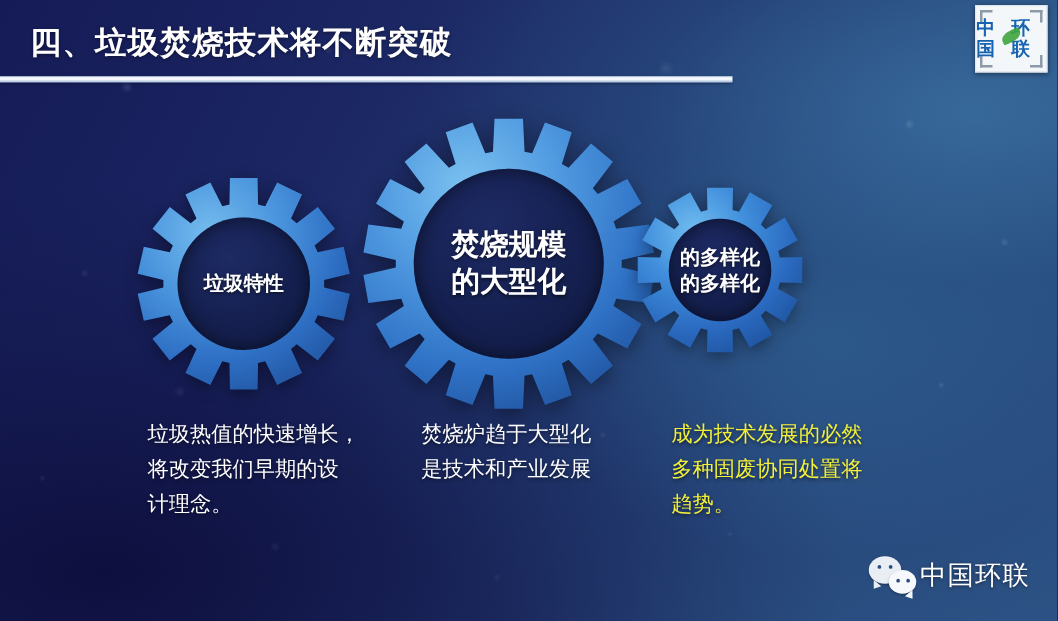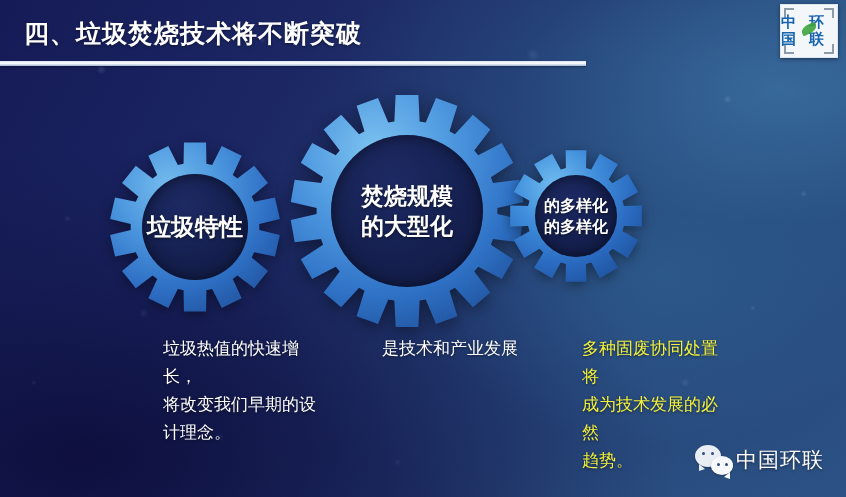--- a/index.html
+++ b/index.html
@@ -83,42 +83,42 @@
     box-shadow:inset 0 0 14px rgba(0,0,0,0.55);
   }
   .gear .hub .gl{
     color:#ffffff;font-weight:bold;white-space:nowrap;
     text-shadow:0 1px 3px rgba(0,0,0,0.6);
   }
 
   
   #gear-quality{left:108px;top:140px;width:174px;height:174px;}
   #gear-quality .hub{left:34px;top:34px;width:106px;height:106px;}
-  #gear-quality .gl{font-size:24px;line-height:26px;}
+  #gear-quality .gl{font-size:16px;line-height:26px;}
 
   
   #gear-scale{left:288px;top:92px;width:238px;height:238px;}
   #gear-scale .hub{left:43px;top:43px;width:152px;height:152px;}
   #gear-scale .gl{font-size:23px;line-height:30px;}
 
   
   #gear-diversity{left:508px;top:148px;width:136px;height:136px;}
   #gear-diversity .hub{left:27px;top:27px;width:82px;height:82px;}
   #gear-diversity .gl{font-size:16px;line-height:21px;}
 
   
   .caption{
     position:absolute;top:334px;
     font-size:17px;line-height:28px;color:#ffffff;
     text-shadow:0 1px 3px rgba(0,0,0,0.5);
   }
   #caption-quality{left:118px;width:205px;}
   #caption-scale{left:337px;width:190px;}
   #caption-diversity{left:537px;width:190px;color:#f2f03a;text-shadow:0 1px 3px rgba(0,0,0,0.55);}
-  .caption .cl{display:block;margin-left:45px;}
+  .caption .cl{display:block;}
 
   
   #wechat-mark{
     position:absolute;right:22px;bottom:22px;
     display:flex;align-items:center;gap:3px;
   }
   #wechat-mark .wx-icon{position:relative;width:38px;height:30px;}
   #wechat-mark .wx-icon .b1{
     position:absolute;left:0;top:0;width:26px;height:22px;border-radius:50%;
     background:#e9eef4;box-shadow:0 1px 2px rgba(0,0,0,.3);
@@ -220,26 +220,27 @@
     </div>
   </div>
 
   <div class="caption" id="caption-quality">
     <span class="cl">垃圾热值的快速增长，</span>
     <span class="cl">将改变我们早期的设</span>
     <span class="cl">计理念。</span>
   </div>
 
   <div class="caption" id="caption-scale">
+    <span class="cl">焚烧炉趋于大型化</span>
     <span class="cl">是技术和产业发展</span>
   </div>
 
   <div class="caption" id="caption-diversity">
+    <span class="cl">成为技术发展的必然</span>
     <span class="cl">多种固废协同处置将</span>
-    <span class="cl">成为技术发展的必然</span>
     <span class="cl">趋势。</span>
   </div>
 
   <div id="wechat-mark">
     <span class="wx-icon">
       <span class="b1"></span>
       <span class="b2"></span>
       <span class="d d1"></span>
       <span class="d d2"></span>
       <span class="d d3"></span>

